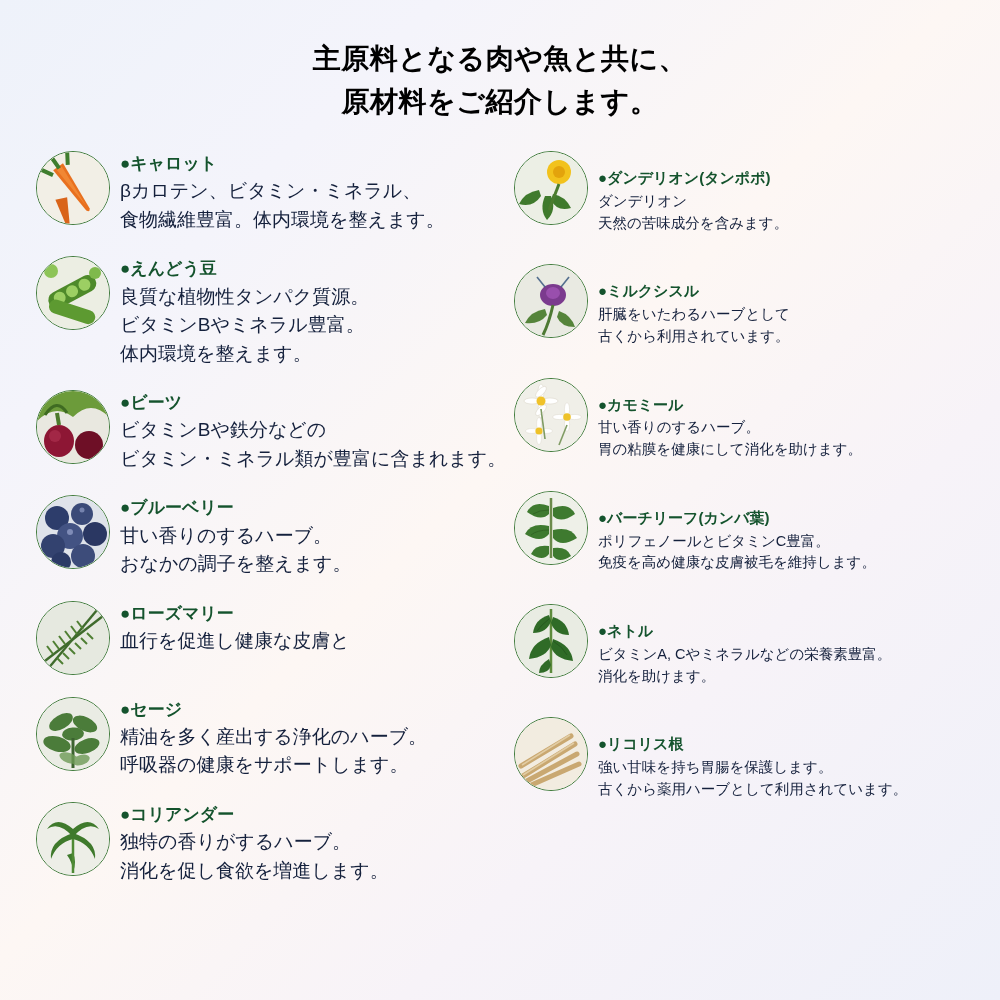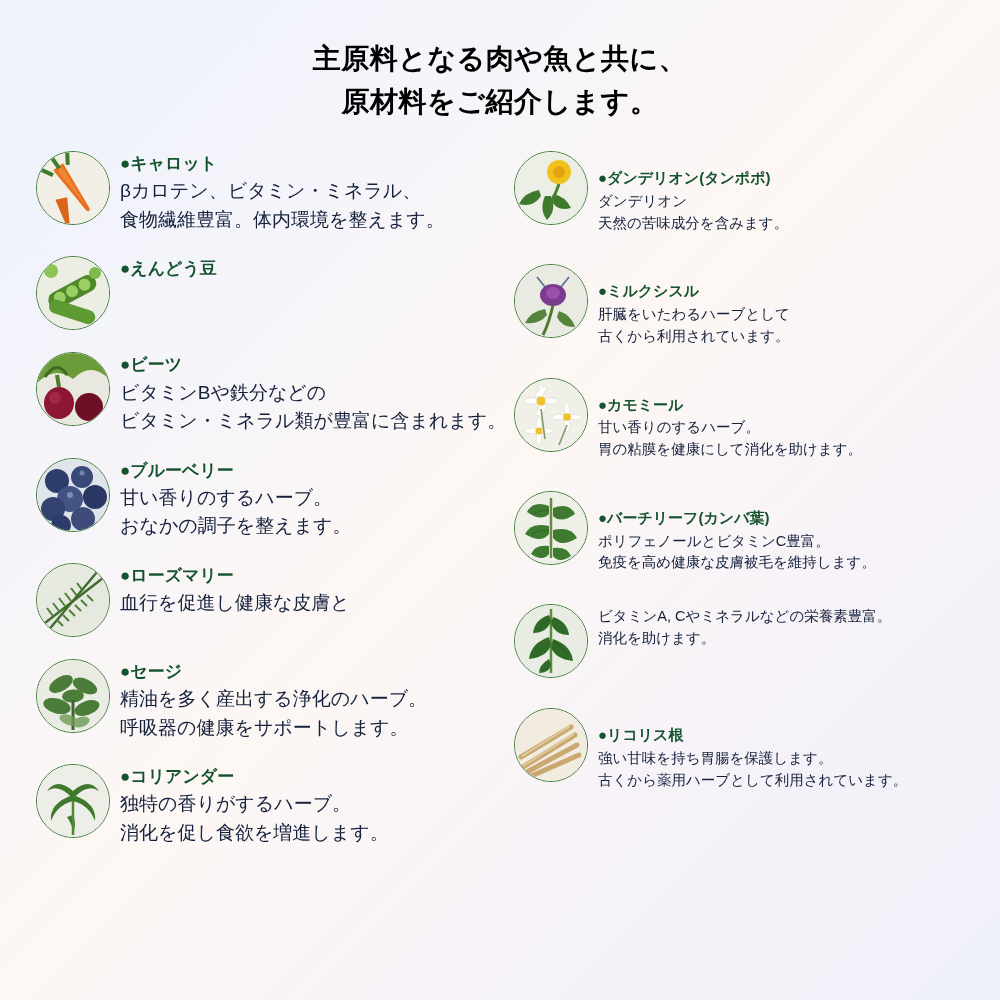--- a/index.html
+++ b/index.html
@@ -137,20 +137,25 @@
             </g>
             <g transform="rotate(18 36 52)">
               <rect x="12" y="48" width="48" height="14" rx="7" fill="#5d9a31"></rect>
             </g>
             <circle cx="14" cy="14" r="7" fill="#8dc457"></circle>
             <circle cx="58" cy="16" r="6" fill="#7fb94c"></circle>
           </svg>
         </div>
         <div class="texts">
           <div class="name">●えんどう豆</div>
+          <div class="desc">
+            <div>良質な植物性タンパク質源。</div>
+            <div>ビタミンBやミネラル豊富。</div>
+            <div>体内環境を整えます。</div>
+          </div>
         </div>
       </div>
 
       <div class="item">
         <div class="thumb">
           <svg viewBox="0 0 72 72" preserveAspectRatio="xMidYMid slice">
             <rect width="72" height="72" fill="#e9e8e0"></rect>
             <path d="M0 30 Q18 12 36 26 Q54 8 72 26 L72 0 L0 0 Z" fill="#6c9b3a"></path>
             <path d="M8 24 Q20 6 30 22" stroke="#3f6b22" stroke-width="3" fill="none"></path>
             <ellipse cx="22" cy="50" rx="15" ry="16" fill="#8d1634"></ellipse>
@@ -416,20 +421,21 @@
               <path d="M38 34 q18 6 20 22 q-18 -2 -22 -14 Z"></path>
               <path d="M34 54 q-10 6 -10 14 q10 0 12 -8 Z"></path>
             </g>
             <g stroke="#1f4a1a" stroke-width=".8" opacity=".65" fill="none">
               <path d="M34 14 q-8 6 -12 12"></path>
                 <path d="M38 36 q10 6 14 14"></path>
             </g>
           </svg>
         </div>
         <div class="texts">
+          <div class="name">●ネトル</div>
           <div class="desc">
             <div>ビタミンA, Cやミネラルなどの栄養素豊富。</div>
             <div>消化を助けます。</div>
           </div>
         </div>
       </div>
 
       <div class="item">
         <div class="thumb">
           <svg viewBox="0 0 72 72" preserveAspectRatio="xMidYMid slice">

